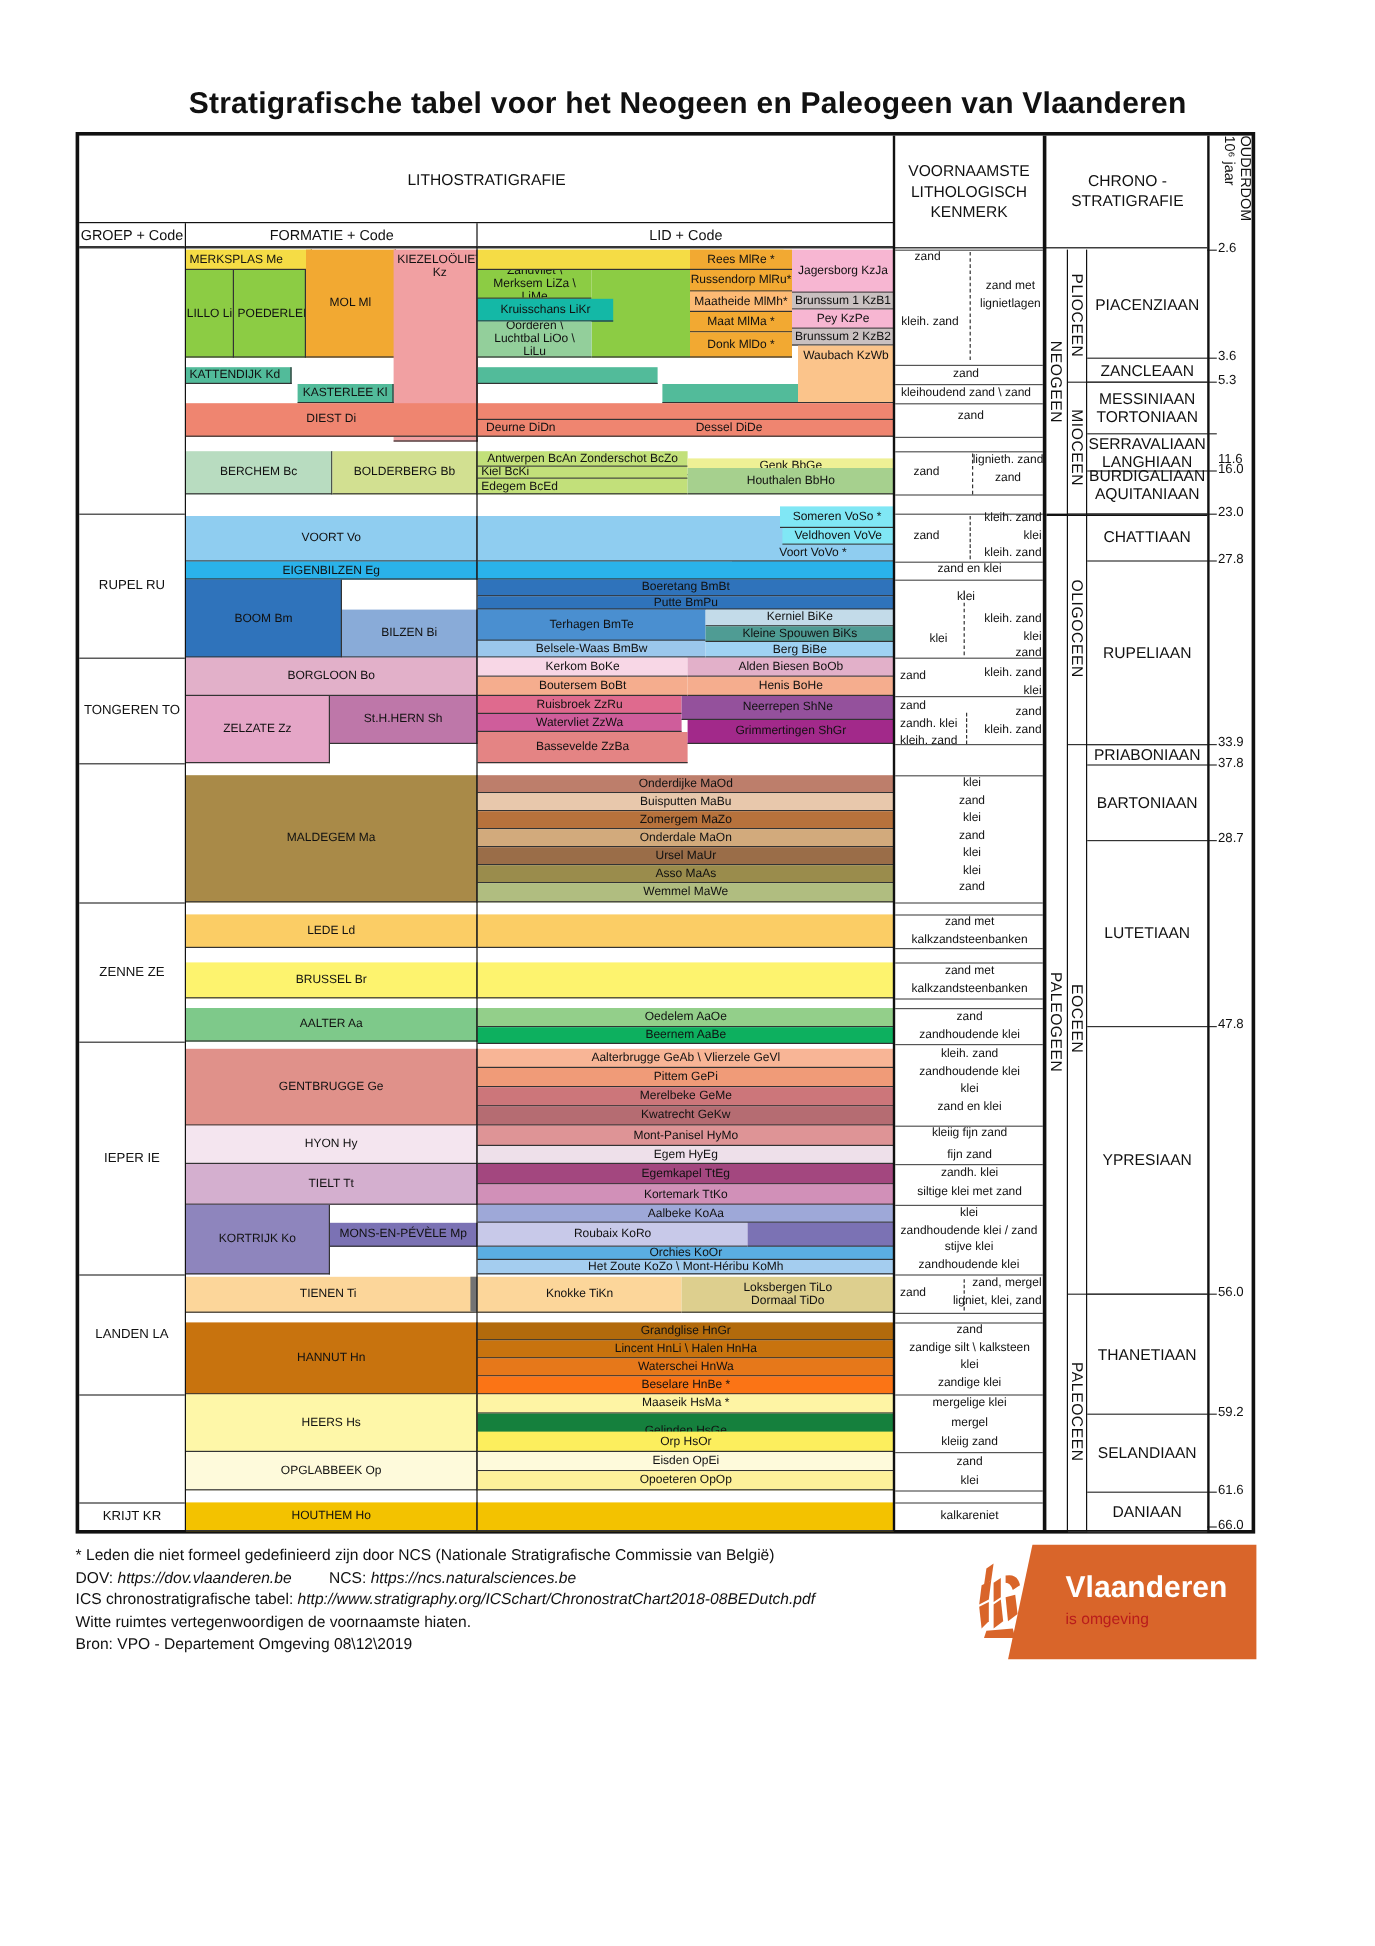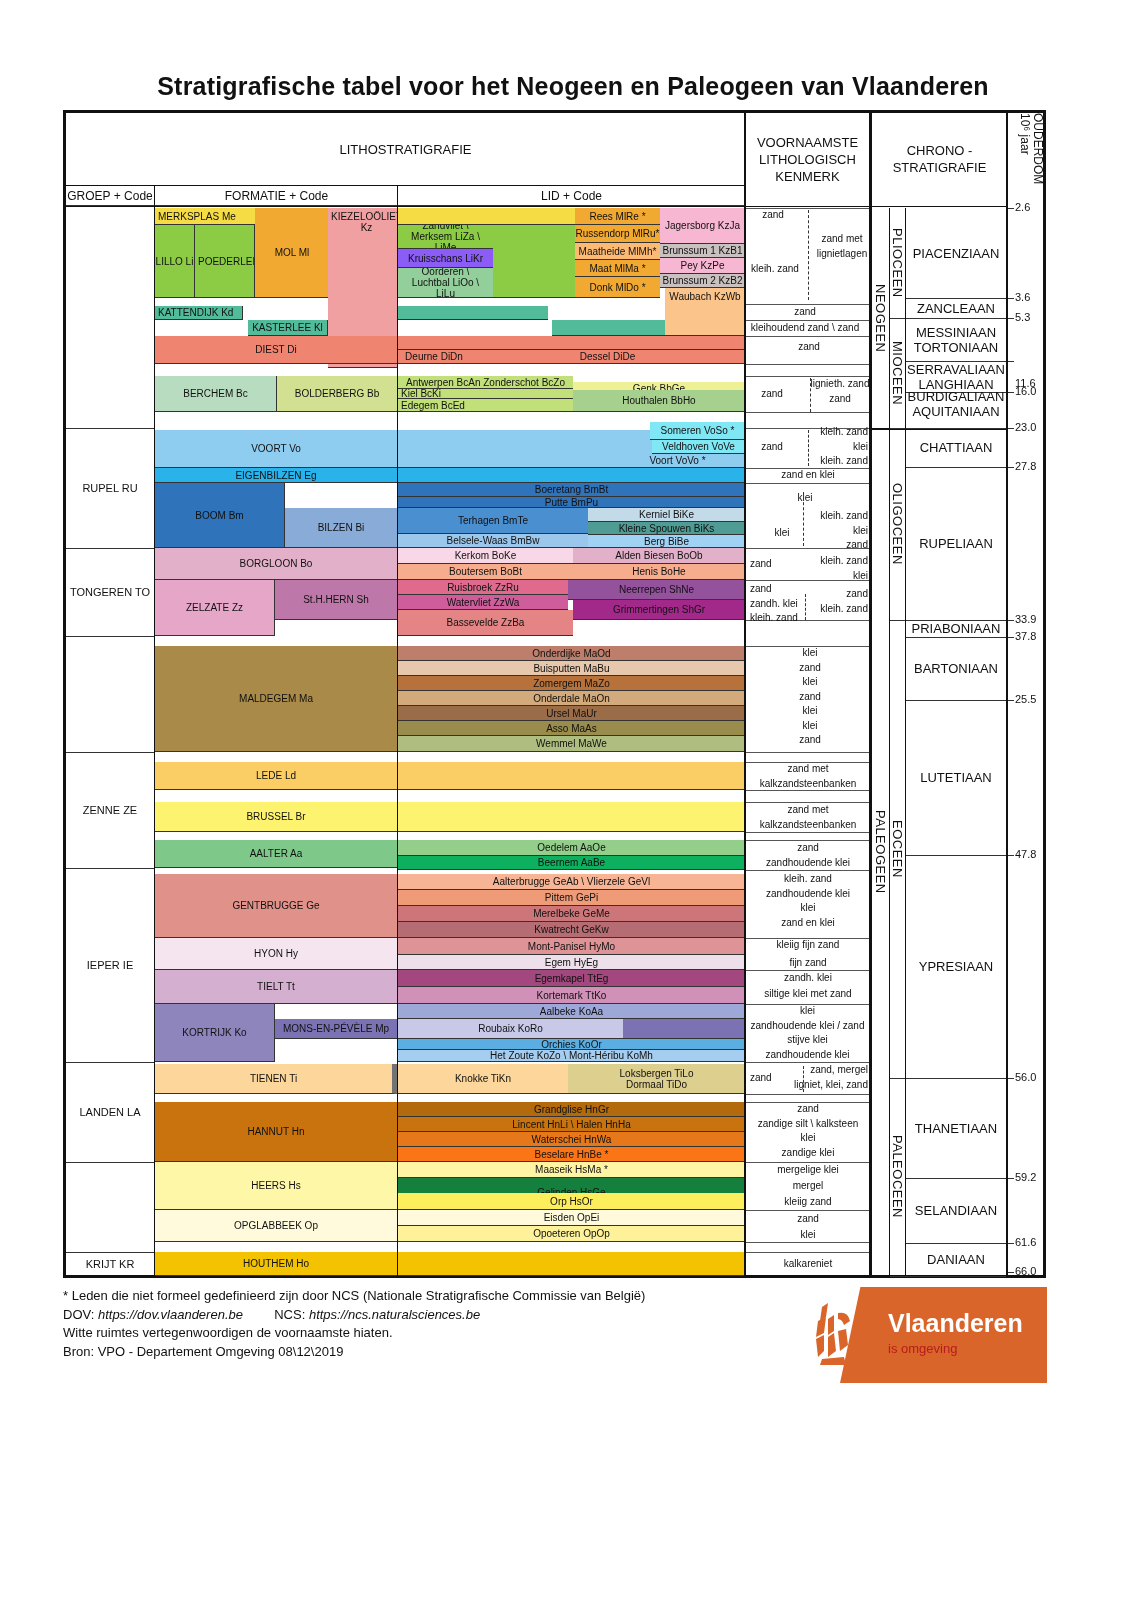--- a/index.html
+++ b/index.html
@@ -88,21 +88,21 @@
     <div class="blk" style="left:275px;top:1019px;width:123px;height:20px;background:#7b72b4;border-right:1px solid #333;">MONS-EN-PÉVÈLE Mp</div>
     <div class="blk" style="left:155px;top:1064px;width:243px;height:30px;background:#fcd69a;border-right:6px solid #737373;">TIENEN Ti</div>
     <div class="blk" style="left:155px;top:1102px;width:243px;height:60px;background:#c8730e;border-right:1px solid #333;">HANNUT Hn</div>
     <div class="blk" style="left:155px;top:1162px;width:243px;height:48px;background:#fef7a8;border-right:1px solid #333;">HEERS Hs</div>
     <div class="blk" style="left:155px;top:1210px;width:243px;height:32px;background:#fefadb;border-right:1px solid #333;">OPGLABBEEK Op</div>
     <div class="blk" style="left:155px;top:1252px;width:243px;height:24px;background:#f3c200;border-right:1px solid #333;">HOUTHEM Ho</div>
     <div class="blk" style="left:398px;top:208px;width:255px;height:17px;background:#f5dc45;white-space:pre-line;"></div>
     <div class="blk" style="left:575px;top:208px;width:85px;height:17px;background:#f2a932;white-space:pre-line;">Rees MlRe *</div>
     <div class="blk" style="left: 398px; top: 225px; width: 95px; height: 24px; background: rgb(140, 204, 68); white-space: normal; padding: 0px 4px;">Zandvliet \ Merksem LiZa \ LiMe</div>
     <div class="blk" style="left:493px;top:225px;width:82px;height:73px;background:#8ccc44;white-space:pre-line;"></div>
-    <div class="blk" style="left:398px;top:249px;width:95px;height:19px;background:#8b5cf6;white-space:pre-line;">Kruisschans LiKr</div>
+    <div class="blk" style="left:398px;top:249px;width:113px;height:19px;background:#14b8a6;white-space:pre-line;">Kruisschans LiKr</div>
     <div class="blk" style="left: 398px; top: 268px; width: 95px; height: 30px; background: rgb(147, 207, 155); white-space: normal; padding: 0px 4px;">Oorderen \ Luchtbal LiOo \ LiLu</div>
     <div class="blk" style="left:575px;top:225px;width:85px;height:18px;background:#f2a932;white-space:pre-line;">Russendorp MlRu*</div>
     <div class="blk" style="left:575px;top:243px;width:85px;height:17px;background:#fdba74;white-space:pre-line;">Maatheide MlMh*</div>
     <div class="blk" style="left:575px;top:260px;width:85px;height:17px;background:#f2a932;white-space:pre-line;">Maat MlMa *</div>
     <div class="blk" style="left:575px;top:277px;width:85px;height:21px;background:#f2a932;white-space:pre-line;">Donk MlDo *</div>
     <div class="blk" style="left:660px;top:208px;width:85px;height:36px;background:#f7b6d2;white-space:pre-line;">Jagersborg KzJa</div>
     <div class="blk" style="left:660px;top:244px;width:85px;height:14px;background:#c9c0c0;white-space:pre-line;">Brunssum 1 KzB1</div>
     <div class="blk" style="left:660px;top:258px;width:85px;height:16px;background:#f7b6d2;white-space:pre-line;">Pey KzPe</div>
     <div class="blk" style="left:660px;top:274px;width:85px;height:14px;background:#c9c0c0;white-space:pre-line;">Brunssum 2 KzB2</div>
     <div class="blk" style="left:665px;top:288px;width:80px;height:48px;background:#fbc48b;white-space:pre-line;align-items:flex-start;padding-top:3px;">Waubach KzWb</div>
@@ -327,21 +327,21 @@
     <div class="age" style="left:1015px;top:385px;">16.0</div>
     <div class="tick" style="left:1006px;top:428px;width:8px;"></div>
     <div class="age" style="left:1015px;top:421px;">23.0</div>
     <div class="tick" style="left:1006px;top:467px;width:8px;"></div>
     <div class="age" style="left:1015px;top:460px;">27.8</div>
     <div class="tick" style="left:1006px;top:620px;width:8px;"></div>
     <div class="age" style="left:1015px;top:613px;">33.9</div>
     <div class="tick" style="left:1006px;top:637px;width:8px;"></div>
     <div class="age" style="left:1015px;top:630px;">37.8</div>
     <div class="tick" style="left:1006px;top:700px;width:8px;"></div>
-    <div class="age" style="left:1015px;top:693px;">25.5</div>
+    <div class="age" style="left:1015px;top:693px;">28.7</div>
     <div class="tick" style="left:1006px;top:855px;width:8px;"></div>
     <div class="age" style="left:1015px;top:848px;">47.8</div>
     <div class="tick" style="left:1006px;top:1078px;width:8px;"></div>
     <div class="age" style="left:1015px;top:1071px;">56.0</div>
     <div class="tick" style="left:1006px;top:1178px;width:8px;"></div>
     <div class="age" style="left:1015px;top:1171px;">59.2</div>
     <div class="tick" style="left:1006px;top:1243px;width:8px;"></div>
     <div class="age" style="left:1015px;top:1236px;">61.6</div>
     <div class="tick" style="left:1006px;top:1272px;width:8px;"></div>
     <div class="age" style="left:1015px;top:1265px;">66.0</div>
@@ -365,20 +365,24 @@
 
 <div id="foot" class="abs">
   <div>* Leden die niet formeel gedefinieerd zijn door NCS (Nationale Stratigrafische Commissie van België)</div>
   <div>
     <span>DOV:</span>
     <i>https://dov.vlaanderen.be</i>
     <span style="display:inline-block;width:24px"></span>
     <span>NCS:</span>
     <i>https://ncs.naturalsciences.be</i>
   </div>
+  <div>
+    <span>ICS chronostratigrafische tabel:</span>
+    <i>http://www.stratigraphy.org/ICSchart/ChronostratChart2018-08BEDutch.pdf</i>
+  </div>
   <div>Witte ruimtes vertegenwoordigen de voornaamste hiaten.</div>
   <div>Bron: VPO - Departement Omgeving 08\12\2019</div>
 </div>
 
 <div id="logo" class="abs">
   <div class="orange"></div>
   <svg class="lion" viewBox="0 0 40 66">
     <g fill="#d9652a">
       <path d="M8 6 L14 2 L12 16 L6 20Z"></path>
       <path d="M4 20 L12 16 L10 32 L2 36Z"></path>

